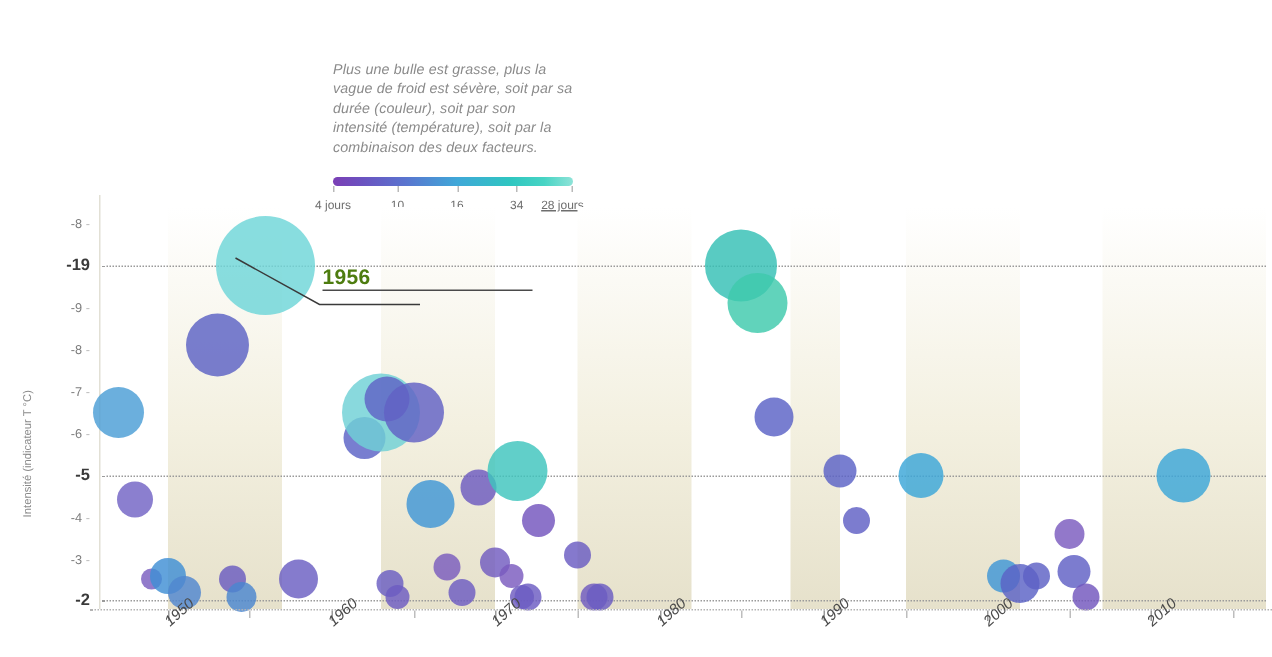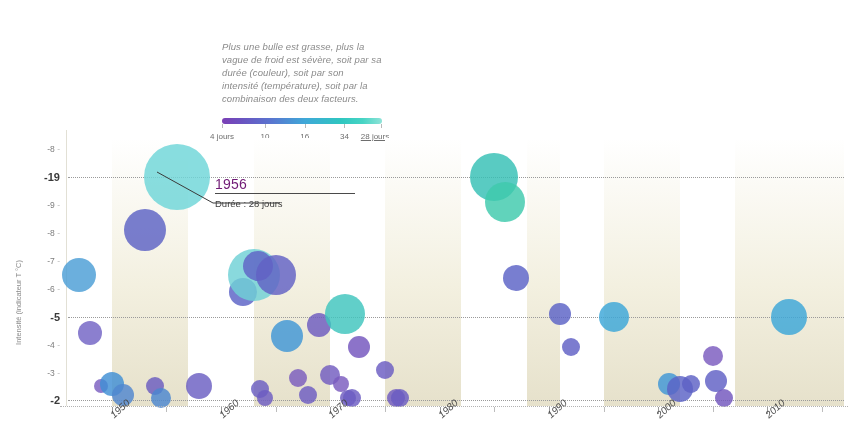--- a/index.html
+++ b/index.html
@@ -63,21 +63,21 @@
   #xticks i{position:absolute;top:0;width:1px;height:5px;background:#bdbdbd;}
   #xticks i.maj{height:7px;background:#9a9a9a;}
   #xlabels{position:absolute;left:68px;top:412px;width:776px;height:26px;}
   #xlabels span{
     position:absolute;top:0;font-size:10px;font-style:italic;color:#4a4a4a;
     transform:rotate(-42deg);transform-origin:left top;white-space:nowrap;
   }
 
   
   #callout{position:absolute;left:215px;top:176px;width:140px;}
-  #callout-year{font-size:14px;font-weight:normal;color:#701a75;letter-spacing:.2px;}
+  #callout-year{font-size:14px;font-weight:bold;color:#4d7c0f;letter-spacing:.2px;}
   #callout-rule{height:1px;background:#4a4a4a;margin:1px 0 3px 0;width:140px;}
   #callout-l1,#callout-l2{font-size:9.5px;color:#3d3d3d;line-height:13px;}
   #leader{position:absolute;left:0;top:0;width:848px;height:438px;pointer-events:none;}
 </style>
 </head>
 <body>
 
 <div id="stage">
 
 
@@ -197,16 +197,15 @@
       <span style="left: 695.493px;">2010</span>
     </div>
 
   <svg id="leader">
     <polyline points="157,172 213,203 280,203" fill="none" stroke="#3a3a3a" stroke-width="1"></polyline>
   </svg>
 
   <div id="callout">
     <div id="callout-year">1956</div>
     <div id="callout-rule"></div>
-    <div id="callout-l1">Durée : 28 jours</div>
   </div>
 
 </div>
 
 </body></html>

